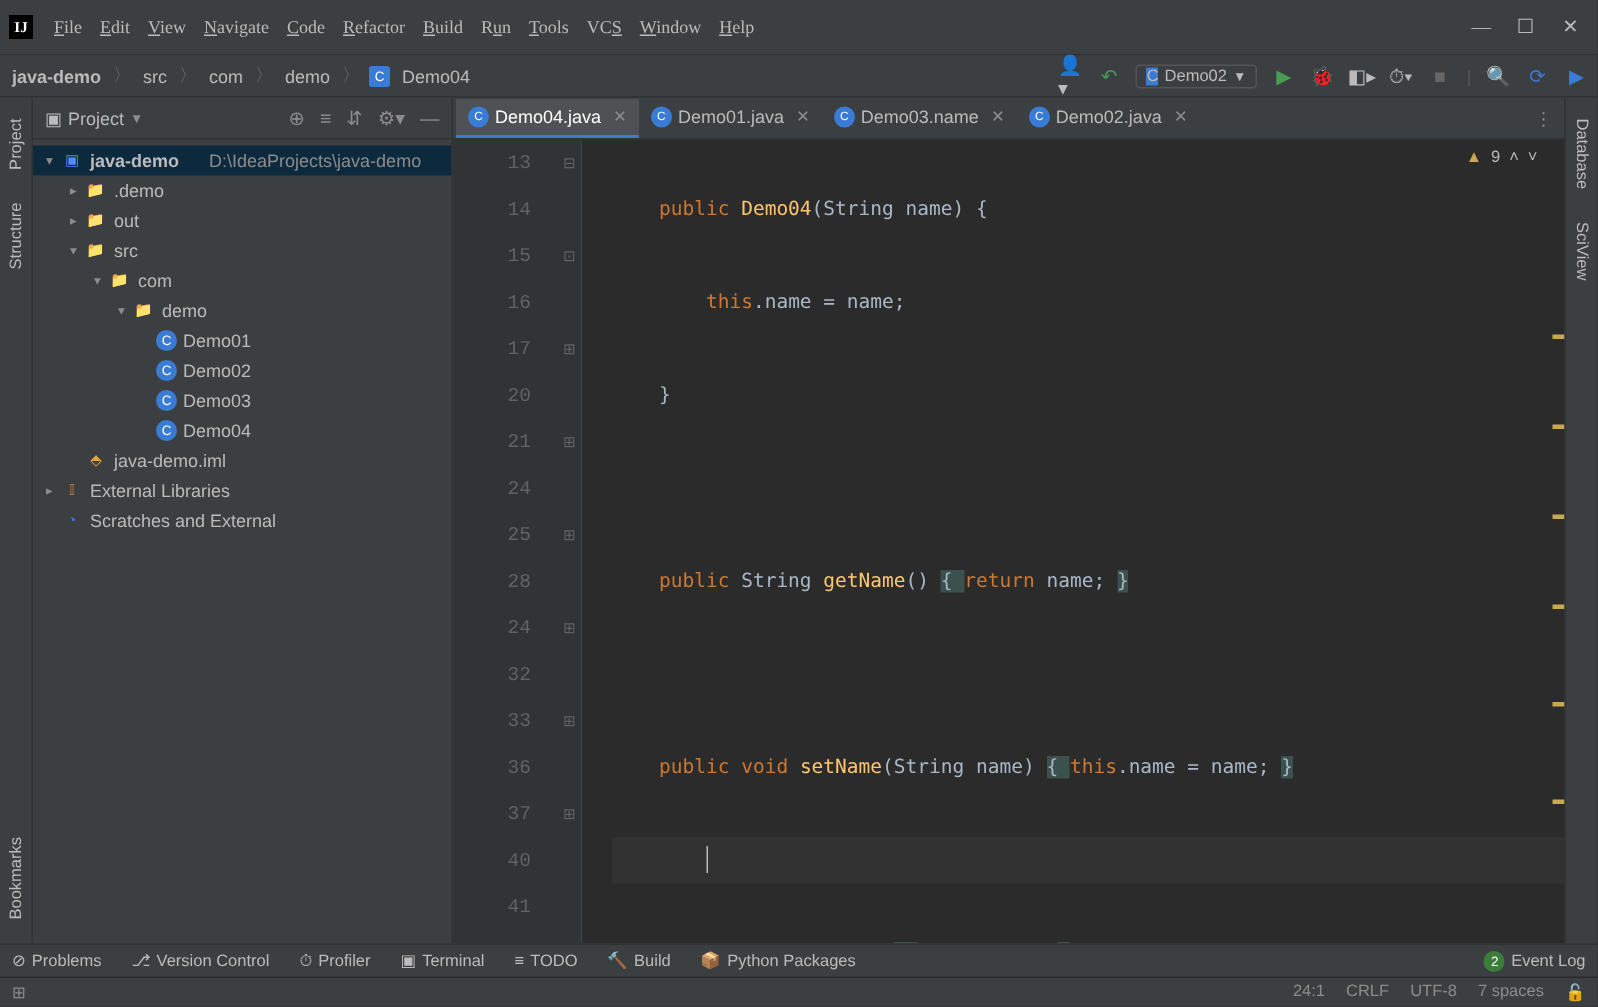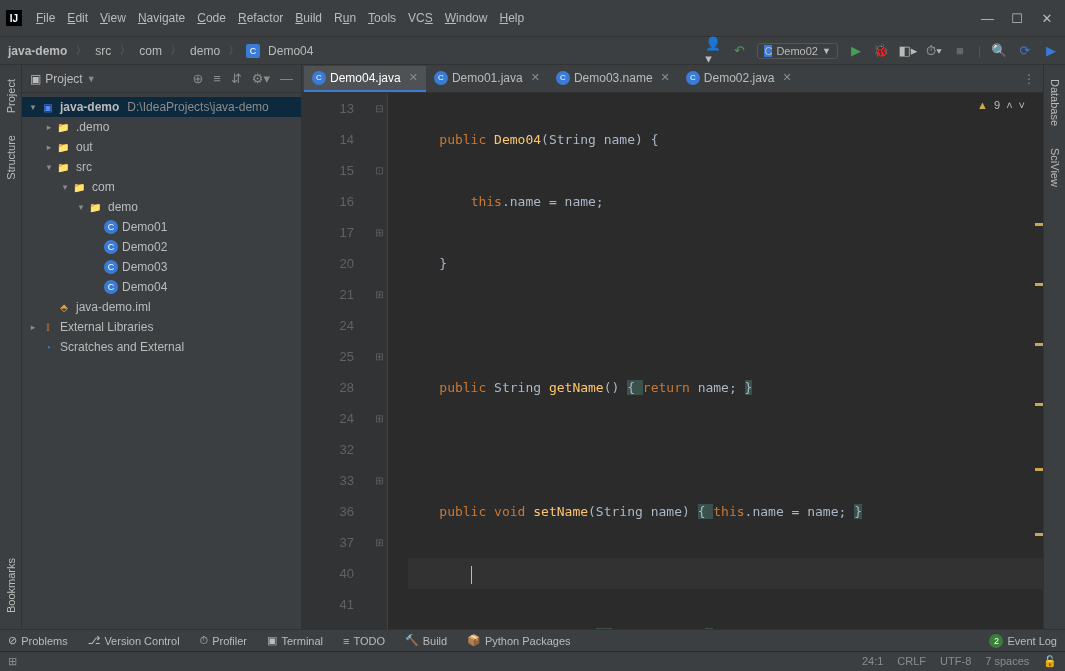--- a/index.html
+++ b/index.html
@@ -1,17 +1,17 @@
 <!DOCTYPE html>
 <html><head>
 <meta charset="utf-8">
 <style>
 * { margin:0; padding:0; box-sizing:border-box; }
 body { font-family:"Segoe UI",Arial,sans-serif; background:#3c3f41; color:#bbb; font-size:12px; width:1065px; height:671px; overflow:hidden; display:flex; flex-direction:column; }
-.titlebar { height:24px; background:#3c3f41; display:flex; align-items:center; padding:18px 6px; border-bottom:1px solid #323232; }
+.titlebar { height:24px; background:#3c3f41; display:flex; align-items:center; padding:18px 6px; border-bottom:1px solid #323232;font-family:Liberation Serif, serif; }
 .titlebar .logo { width:16px; height:16px; background:#000; display:inline-flex; align-items:center; justify-content:center; margin-right:8px; font-weight:bold; color:#fff; font-size:10px;}
 .titlebar .menu-item { padding:0 6px; cursor:pointer; color:#bbb; }
 .titlebar .menu-item u { text-decoration:underline; }
 .titlebar .title-text { margin-left:40px; color:#8c8c8c; font-size:12px; }
 .titlebar .win-controls { margin-left:auto; display:flex; gap:18px; padding-right:6px;}
 .titlebar .win-controls span { width:12px; text-align:center; cursor:pointer; color:#bbb; font-size:13px;}
 .navbar { height:28px; background:#3c3f41; display:flex; align-items:center; padding:0 6px; border-bottom:1px solid #323232; }
 .breadcrumb { display:flex; align-items:center; gap:2px; }
 .breadcrumb .crumb { color:#bbb; padding:0 2px;}
 .breadcrumb .sep { color:#6e6e6e; padding:0 4px;}
@@ -42,41 +42,41 @@
 .folder-orange { color:#c97f3d; }
 .class-icon { width:14px; height:14px; background:#3a7bd5; border-radius:7px; color:#fff; display:inline-flex; align-items:center; justify-content:center; font-size:9px; margin-right:4px;}
 .editor-area { flex:1; display:flex; flex-direction:column; background:#2b2b2b; min-width:0;}
 .tabbar { height:28px; display:flex; align-items:center; background:#3c3f41; border-bottom:1px solid #323232; padding-left:2px;}
 .tab { height:26px; display:flex; align-items:center; padding:0 8px; gap:4px; color:#bbb; font-size:12px; cursor:pointer; border-bottom:2px solid transparent;}
 .tab.active { background:#4e5254; border-bottom:2px solid #3a7bd5; color:#fff;}
 .tab .close-x { color:#8c8c8c; margin-left:4px; font-size:11px;}
 .tab-icon { width:14px; height:14px; background:#3a7bd5; border-radius:7px; display:inline-flex; align-items:center; justify-content:center; font-size:8px; color:#fff;}
 .tabbar .tab-end { margin-left:auto; padding-right:8px; color:#8c8c8c; cursor:pointer;}
 .code-area { flex:1; display:flex; overflow:hidden; position:relative;}
-.gutter { width:70px; background:#313335; color:#606366; text-align:right; padding-right:18px; font-family:Liberation Sans, sans-serif; font-size:13px; line-height:31px;}
+.gutter { width:70px; background:#313335; color:#606366; text-align:right; padding-right:18px; font-family:Liberation Mono, monospace; font-size:13px; line-height:31px;}
 .fold-gutter { width:16px; background:#313335; border-right:1px solid #414141;}
 .fold-gutter .fold-mark { height:31px; display:flex; align-items:center; justify-content:center; color:#606366; font-size:10px;}
 .code { flex:1; font-family:Consolas,monospace; font-size:13px; line-height:31px; padding-left:20px; white-space:pre; overflow:hidden; position:relative;}
 .code .line { height:31px;}
 .code .line.current { background:#323232; }
 .kw { color:#cc7832; }
 .fn { color:#ffc66d; }
 .ident { color:#a9b7c6; }
 .brace-hl { background:#3b514d; }
 .code-overlay { position:absolute; top:6px; right:18px; display:flex; gap:6px; align-items:center; color:#bbb; font-size:11px;}
 .warn-tri { color:#c9a94f; }
 .err-stripe { position:absolute; right:0; top:0; width:8px; height:100%;}
 .err-stripe .mark { position:absolute; right:0; width:8px; height:3px; background:#c9a94f;}
 .bottombar { height:22px; background:#3c3f41; border-top:1px solid #323232; display:flex; align-items:center; padding:0 8px; gap:20px;}
 .bottombar .btn { display:flex; align-items:center; gap:4px; color:#bbb; cursor:pointer; font-size:11px;}
 .bottombar .right { margin-left:auto; display:flex; align-items:center; gap:4px;}
 .bottombar .badge { background:#3a7e3a; color:#fff; border-radius:8px; width:14px; height:14px; display:inline-flex; align-items:center; justify-content:center; font-size:9px;}
 .statusbar { height:20px; background:#3c3f41; border-top:1px solid #2a2a2a; display:flex; align-items:center; padding:0 8px; font-size:11px; color:#8c8c8c;}
 .statusbar .right { margin-left:auto; display:flex; gap:14px;}
-.proj-path { color:#8c8c8c; margin-left:8px;}
+.proj-path { color:#8c8c8c; margin-left:20px;}
 </style>
 </head>
 <body>
 
 <div class="titlebar">
   <span class="logo">IJ</span>
   <span class="menu-item"><u>F</u>ile</span>
   <span class="menu-item"><u>E</u>dit</span>
   <span class="menu-item"><u>V</u>iew</span>
   <span class="menu-item"><u>N</u>avigate</span>

